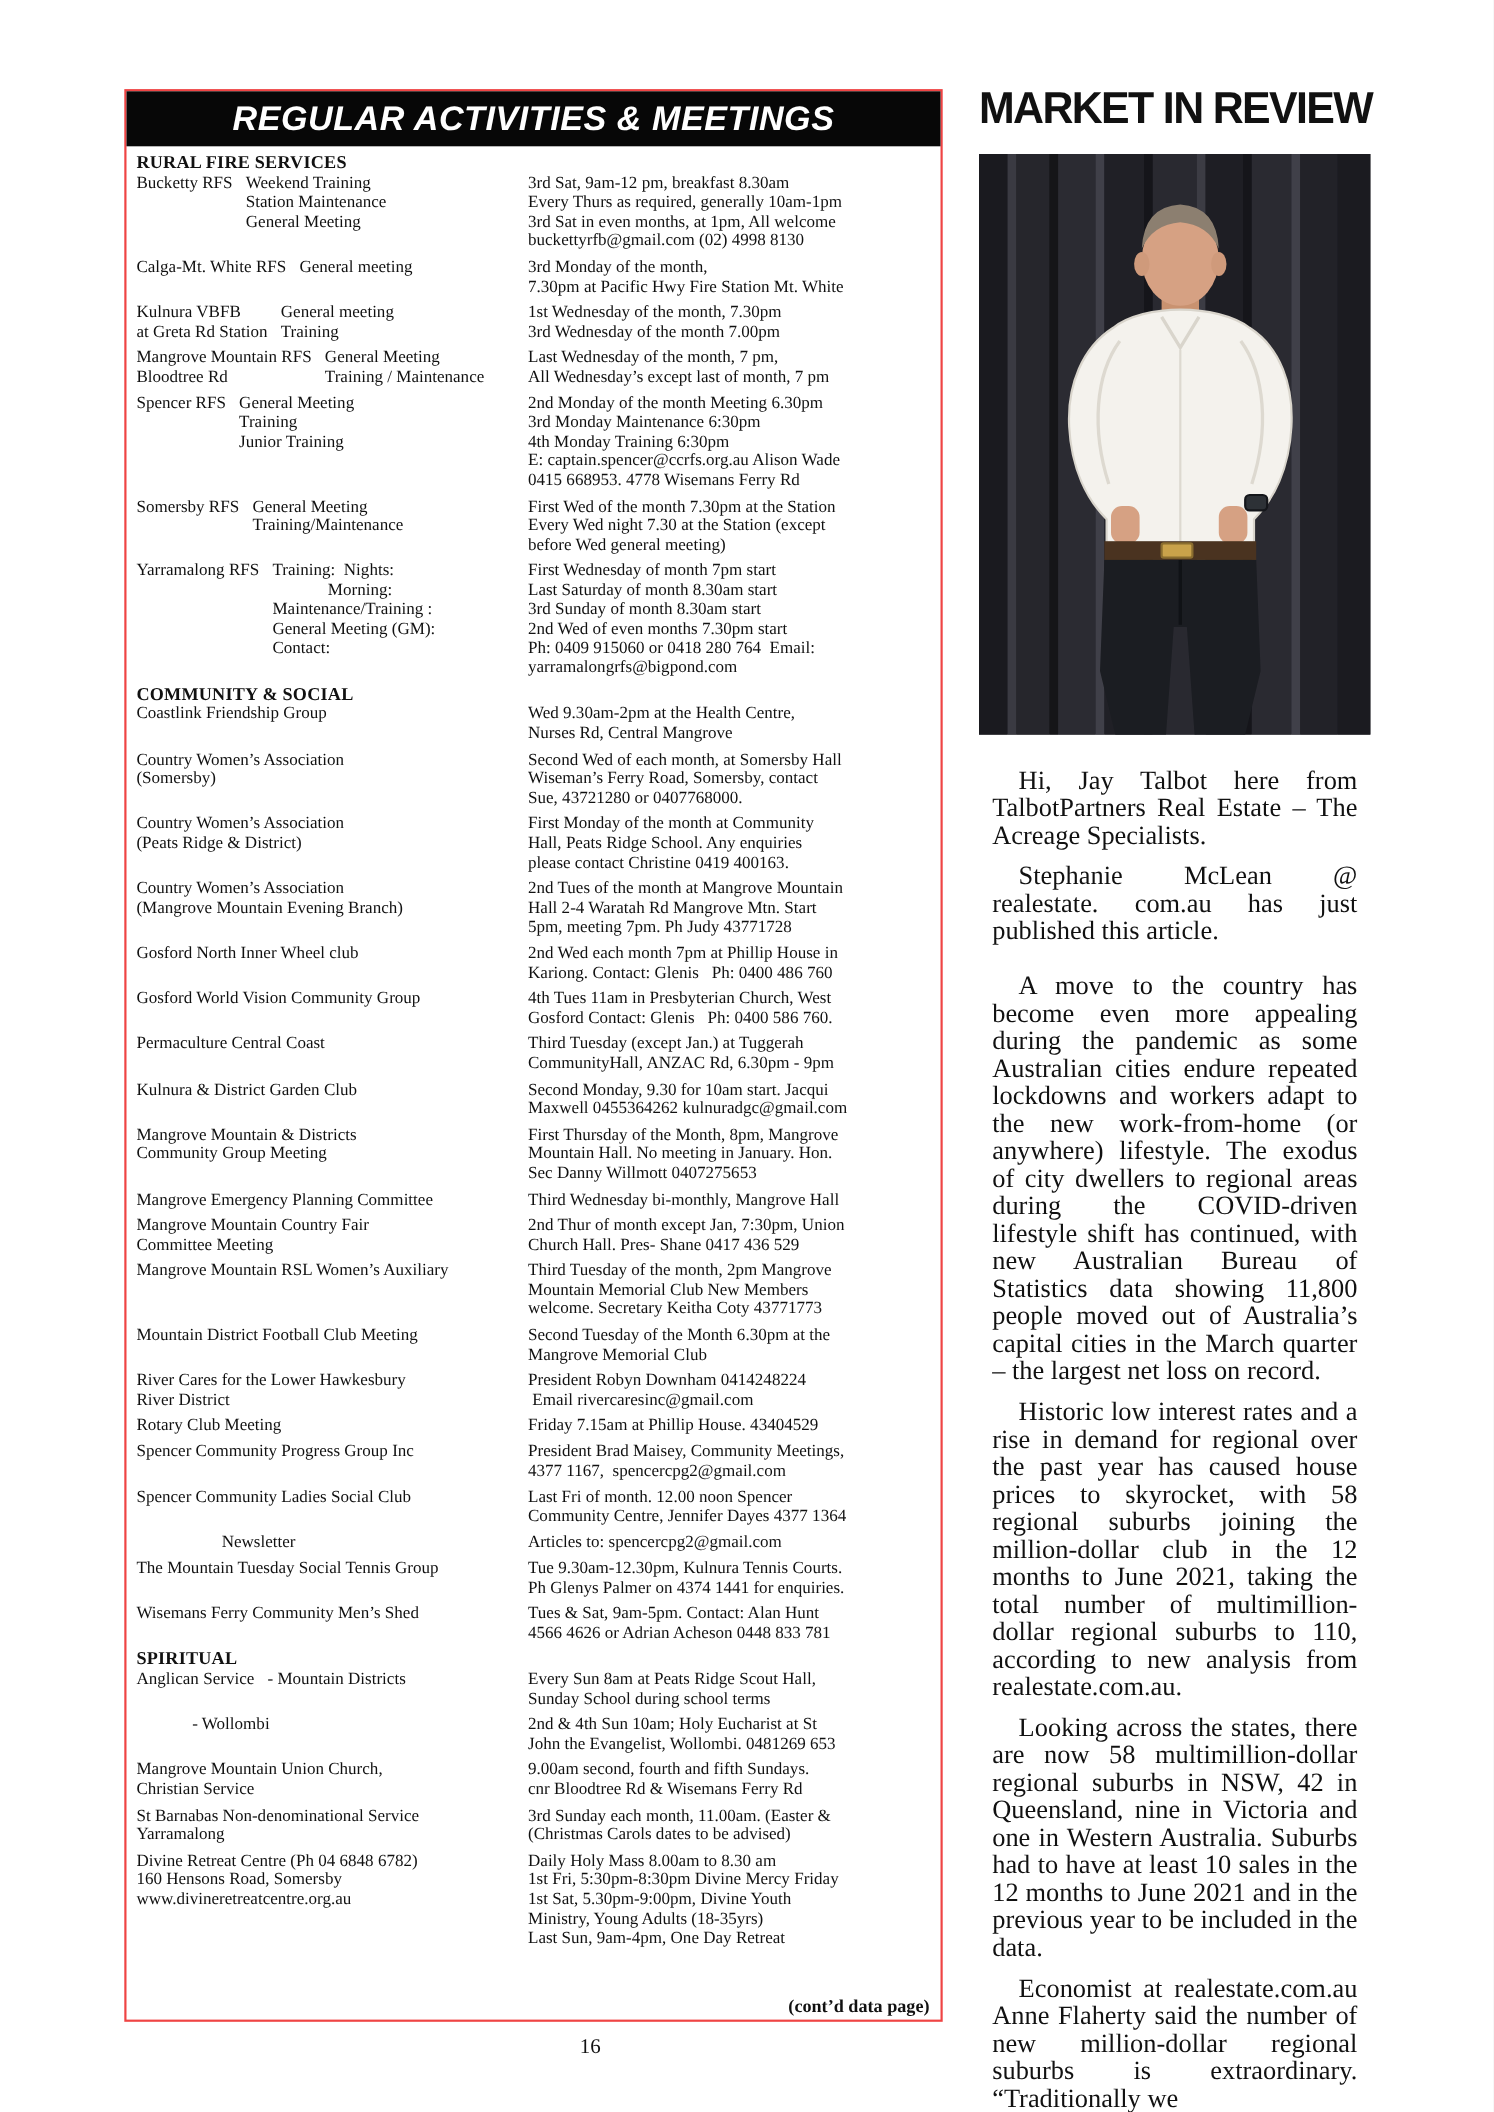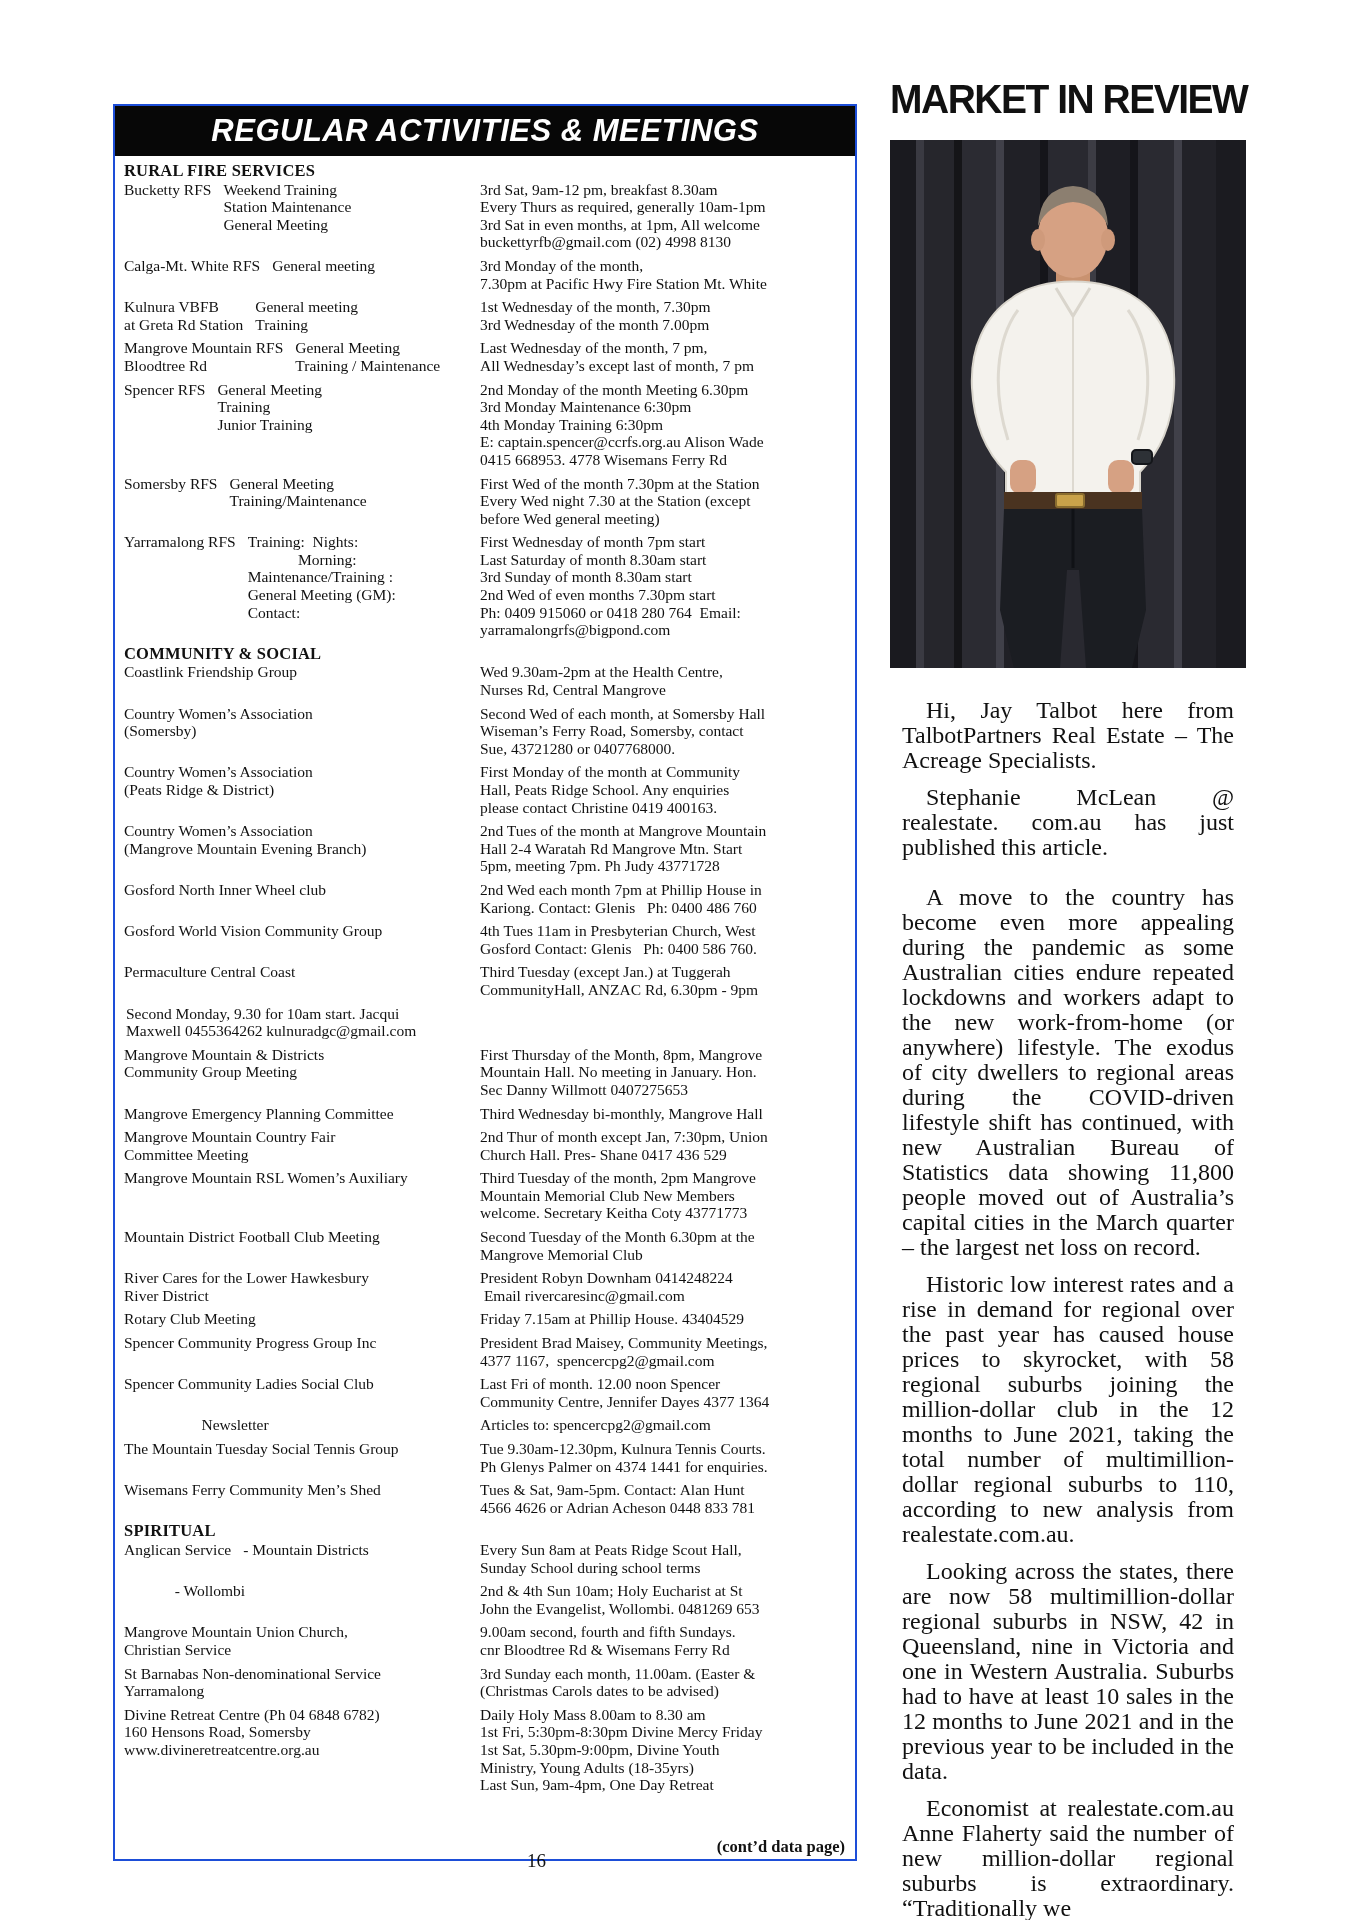--- a/index.html
+++ b/index.html
@@ -1,21 +1,21 @@
 <!DOCTYPE html>
 <html><head>
 <meta charset="utf-8">
 <style>
   html,body{margin:0;padding:0;background:#e8e8e8;}
   .page{position:relative;width:1358px;height:1920px;background:#ffffff;margin:0 auto;
         font-family:"Liberation Serif", serif;color:#111;}
 
   
-  .left-box{position:absolute;left:113px;top:104px;width:744px;height:1757px;
-            border:2px solid #1d4ed8;box-sizing:border-box;background:#fff;}
+  .left-box{position:absolute;left:113px;top:81px;width:744px;height:1757px;
+            border:2px solid #ef4444;box-sizing:border-box;background:#fff;}
   .box-header{background:#070707;color:#fff;height:50px;display:flex;align-items:center;
               justify-content:center;font-family:"Liberation Sans",sans-serif;
               font-style:italic;font-weight:bold;font-size:31px;letter-spacing:.5px;}
   .box-body{padding:3px 8px 0 9px;font-size:15.5px;line-height:17.6px;overflow:hidden;}
   .section-title{font-weight:bold;font-size:16.5px;letter-spacing:.2px;margin:3px 0 1px;}
   .row{display:flex;margin-bottom:6px;}
   .rleft{width:354px;flex:none;display:flex;gap:12px;align-items:flex-start;}
   .c1,.c2,.c3{white-space:pre-wrap;}
   .c3{flex:1;padding-left:2px;}
   .cont-note{position:absolute;right:10px;bottom:2px;font-weight:bold;font-size:16.5px;}
@@ -172,20 +172,23 @@
 Gosford Contact: Glenis   Ph: 0400 586 760.</div>
         </div>
         <div class="row">
           <div class="rleft">
             <div class="c1">Permaculture Central Coast</div>
           </div>
           <div class="c3">Third Tuesday (except Jan.) at Tuggerah
 CommunityHall, ANZAC Rd, 6.30pm - 9pm</div>
         </div>
         <div class="row">
+          <div class="rleft">
+            <div class="c1">Kulnura &amp; District Garden Club</div>
+          </div>
           <div class="c3">Second Monday, 9.30 for 10am start. Jacqui
 Maxwell 0455364262 kulnuradgc@gmail.com</div>
         </div>
         <div class="row">
           <div class="rleft">
             <div class="c1">Mangrove Mountain &amp; Districts
 Community Group Meeting</div>
           </div>
           <div class="c3">First Thursday of the Month, 8pm, Mangrove
 Mountain Hall. No meeting in January. Hon.

